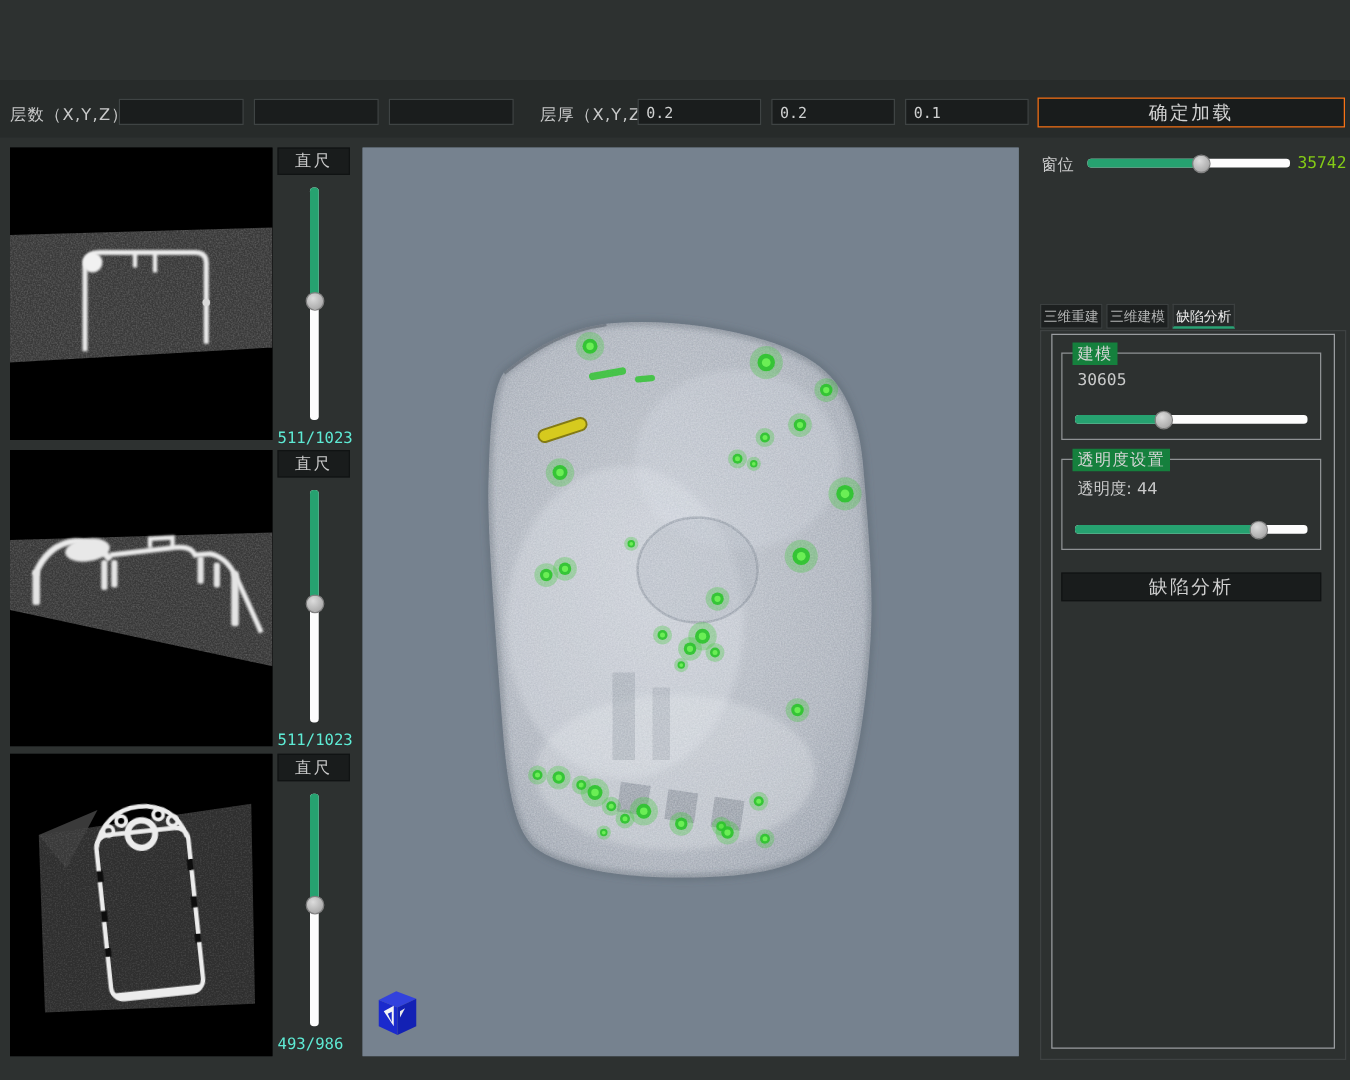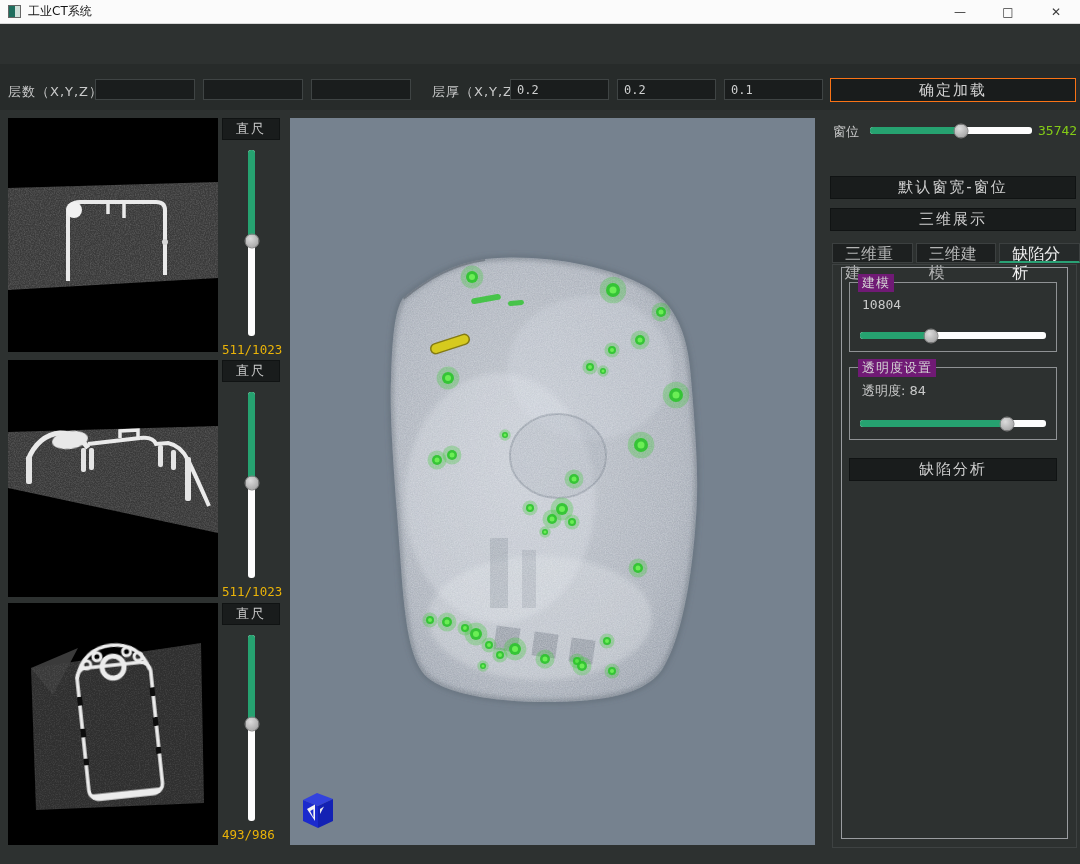--- a/index.html
+++ b/index.html
@@ -39,69 +39,60 @@
   
   .slice-img{position:absolute;left:8px;width:210px;background:#000;}
   .slice-ctrl{position:absolute;left:220px;width:66px;}
   .ruler-btn{position:absolute;left:2px;top:0;width:58px;height:22px;background:#191c1c;
     border:1px solid #101313;color:#cccccc;font-size:13px;letter-spacing:2px;font-family:inherit;}
   .vslider{position:absolute;left:28px;top:32px;width:7px;height:186px;background:#fdfdfd;border-radius:3px;}
   .vslider .vfill{position:absolute;top:0;left:0;right:0;height:var(--p,50%);background:#26a270;border-radius:3px;}
   .vslider .knob{position:absolute;top:var(--p,50%);left:50%;transform:translate(-50%,-50%);
     width:15px;height:15px;border-radius:50%;border:1px solid #808080;
     background:radial-gradient(circle at 38% 32%,#dcdcdc,#9a9a9a);}
-  .pos-label{position:absolute;left:2px;top:224px;width:64px;font-size:12.5px;color:#eab308;
+  .pos-label{position:absolute;left:2px;top:224px;width:64px;font-size:12.5px;color:#5eead4;
     font-family:"DejaVu Sans Mono",monospace;}
 
   
   .viewport{position:absolute;left:290px;top:118px;width:525px;height:727px;background:#76828f;}
   .viewport svg{display:block;}
 
   
   .right-panel{position:absolute;left:830px;top:110px;width:250px;height:750px;}
   .sl-row{position:absolute;left:0;width:250px;height:16px;}
   .sl-label{position:absolute;left:3px;top:1px;font-size:13px;color:#c9caca;}
   .sl-value{position:absolute;right:0px;top:1px;width:42px;font-size:13px;color:#84cc16;
     font-family:"DejaVu Sans Mono",monospace;}
   .hslider{position:absolute;left:40px;right:48px;top:5px;height:7px;background:#fdfdfd;border-radius:3px;}
   .hslider .hfill{position:absolute;left:0;top:0;bottom:0;width:var(--p,50%);background:#26a270;border-radius:3px;}
   .hslider .knob{position:absolute;left:var(--p,50%);top:50%;transform:translate(-50%,-50%);
     width:15px;height:15px;border-radius:50%;border:1px solid #808080;
     background:radial-gradient(circle at 38% 32%,#dcdcdc,#9a9a9a);}
   .panel-btn{position:absolute;left:0;width:246px;height:23px;background:#191c1c;
     border:1px solid #101313;color:#cfcfcf;font-size:15px;letter-spacing:2px;font-family:inherit;}
   .tabs{position:absolute;left:2px;top:133px;display:flex;gap:3px;}
-  .tab{height:20px;line-height:19px;padding:0 12px;font-size:16px;color:#b4b5b5;
+  .tab{height:20px;line-height:19px;padding:0 2px;font-size:11px;color:#b4b5b5;
     background:#1d2020;border:1px solid #3c4040;}
   .tab.active{color:#f0f0f0;background:#262a2a;border-bottom:2px solid #2aa275;}
   .panel-outer{position:absolute;left:2px;top:154px;width:245px;height:584px;border:1px solid #3e4242;}
   .panel-inner{position:absolute;left:8px;top:2px;width:227px;height:572px;border:1px solid #9a9da0;}
   .groupbox{position:absolute;left:19px;width:208px;border:1px solid #8f9294;}
-  .groupbox .gtitle{position:absolute;left:8px;top:-9px;padding:0 4px;background:#701a75;
+  .groupbox .gtitle{position:absolute;left:8px;top:-9px;padding:0 4px;background:#15803d;
     font-size:13px;color:#d5d5d5;letter-spacing:1px;}
   .gvalue{position:absolute;left:12px;top:14px;font-size:13px;color:#c9caca;
     font-family:"DejaVu Sans Mono",monospace;}
   .gslider{position:absolute;left:10px;right:10px;bottom:12px;top:auto;height:7px;}
   .analyze-btn{position:absolute;left:19px;top:348px;width:208px;height:23px;background:#191c1c;
     border:1px solid #101313;color:#cfcfcf;font-size:15px;letter-spacing:2px;font-family:inherit;}
 </style>
 </head>
 <body>
 
 <div class="window">
 
-  <div class="titlebar">
-    <span class="app-icon"></span>
-    <span class="title">工业CT系统</span>
-    <div class="win-controls">
-      <span class="win-btn">—</span>
-      <span class="win-btn">□</span>
-      <span class="win-btn">✕</span>
-    </div>
-  </div>
 
 
   <div class="param-row">
     <span class="plabel" style="left:8px">层数（X,Y,Z）</span>
     <input class="pinput" style="left: 95px;" value="">
     <input class="pinput" style="left: 203px;" value="">
     <input class="pinput" style="left: 311px;" value="">
     <span class="plabel" style="left:432px">层厚（X,Y,Z）</span>
     <input class="pinput" style="left: 510px; width: 99px;" value="0.2">
     <input class="pinput" style="left: 617px; width: 99px;" value="0.2">
@@ -418,45 +409,43 @@
 
   <div class="right-panel">
     <div class="sl-row" style="top:12px">
       <span class="sl-label">窗位</span>
       <div class="hslider" style="--p: 56%;">
         <div class="hfill"></div>
         <div class="knob"></div>
       </div>
       <span class="sl-value">35742</span>
     </div>
-    <button class="panel-btn" style="top:66px">默认窗宽-窗位</button>
-    <button class="panel-btn" style="top:98px">三维展示</button>
 
     <div class="tabs">
       <div class="tab">三维重建</div>
       <div class="tab">三维建模</div>
       <div class="tab active">缺陷分析</div>
     </div>
 
     <div class="panel-outer">
       <div class="panel-inner"></div>
     </div>
 
     <div class="groupbox" style="top:172px;height:70px">
       <span class="gtitle">建模</span>
-      <span class="gvalue">10804</span>
+      <span class="gvalue">30605</span>
       <div class="hslider gslider" style="--p: 38%;">
         <div class="hfill"></div>
         <div class="knob"></div>
       </div>
     </div>
 
     <div class="groupbox" style="top:257px;height:73px">
       <span class="gtitle">透明度设置</span>
-      <span class="gvalue" style="font-family:'DejaVu Sans',sans-serif">透明度: 84</span>
+      <span class="gvalue" style="font-family:'DejaVu Sans',sans-serif">透明度: 44</span>
       <div class="hslider gslider" style="--p: 79%;">
         <div class="hfill"></div>
         <div class="knob"></div>
       </div>
     </div>
 
     <button class="analyze-btn">缺陷分析</button>
   </div>
 
 </div>

